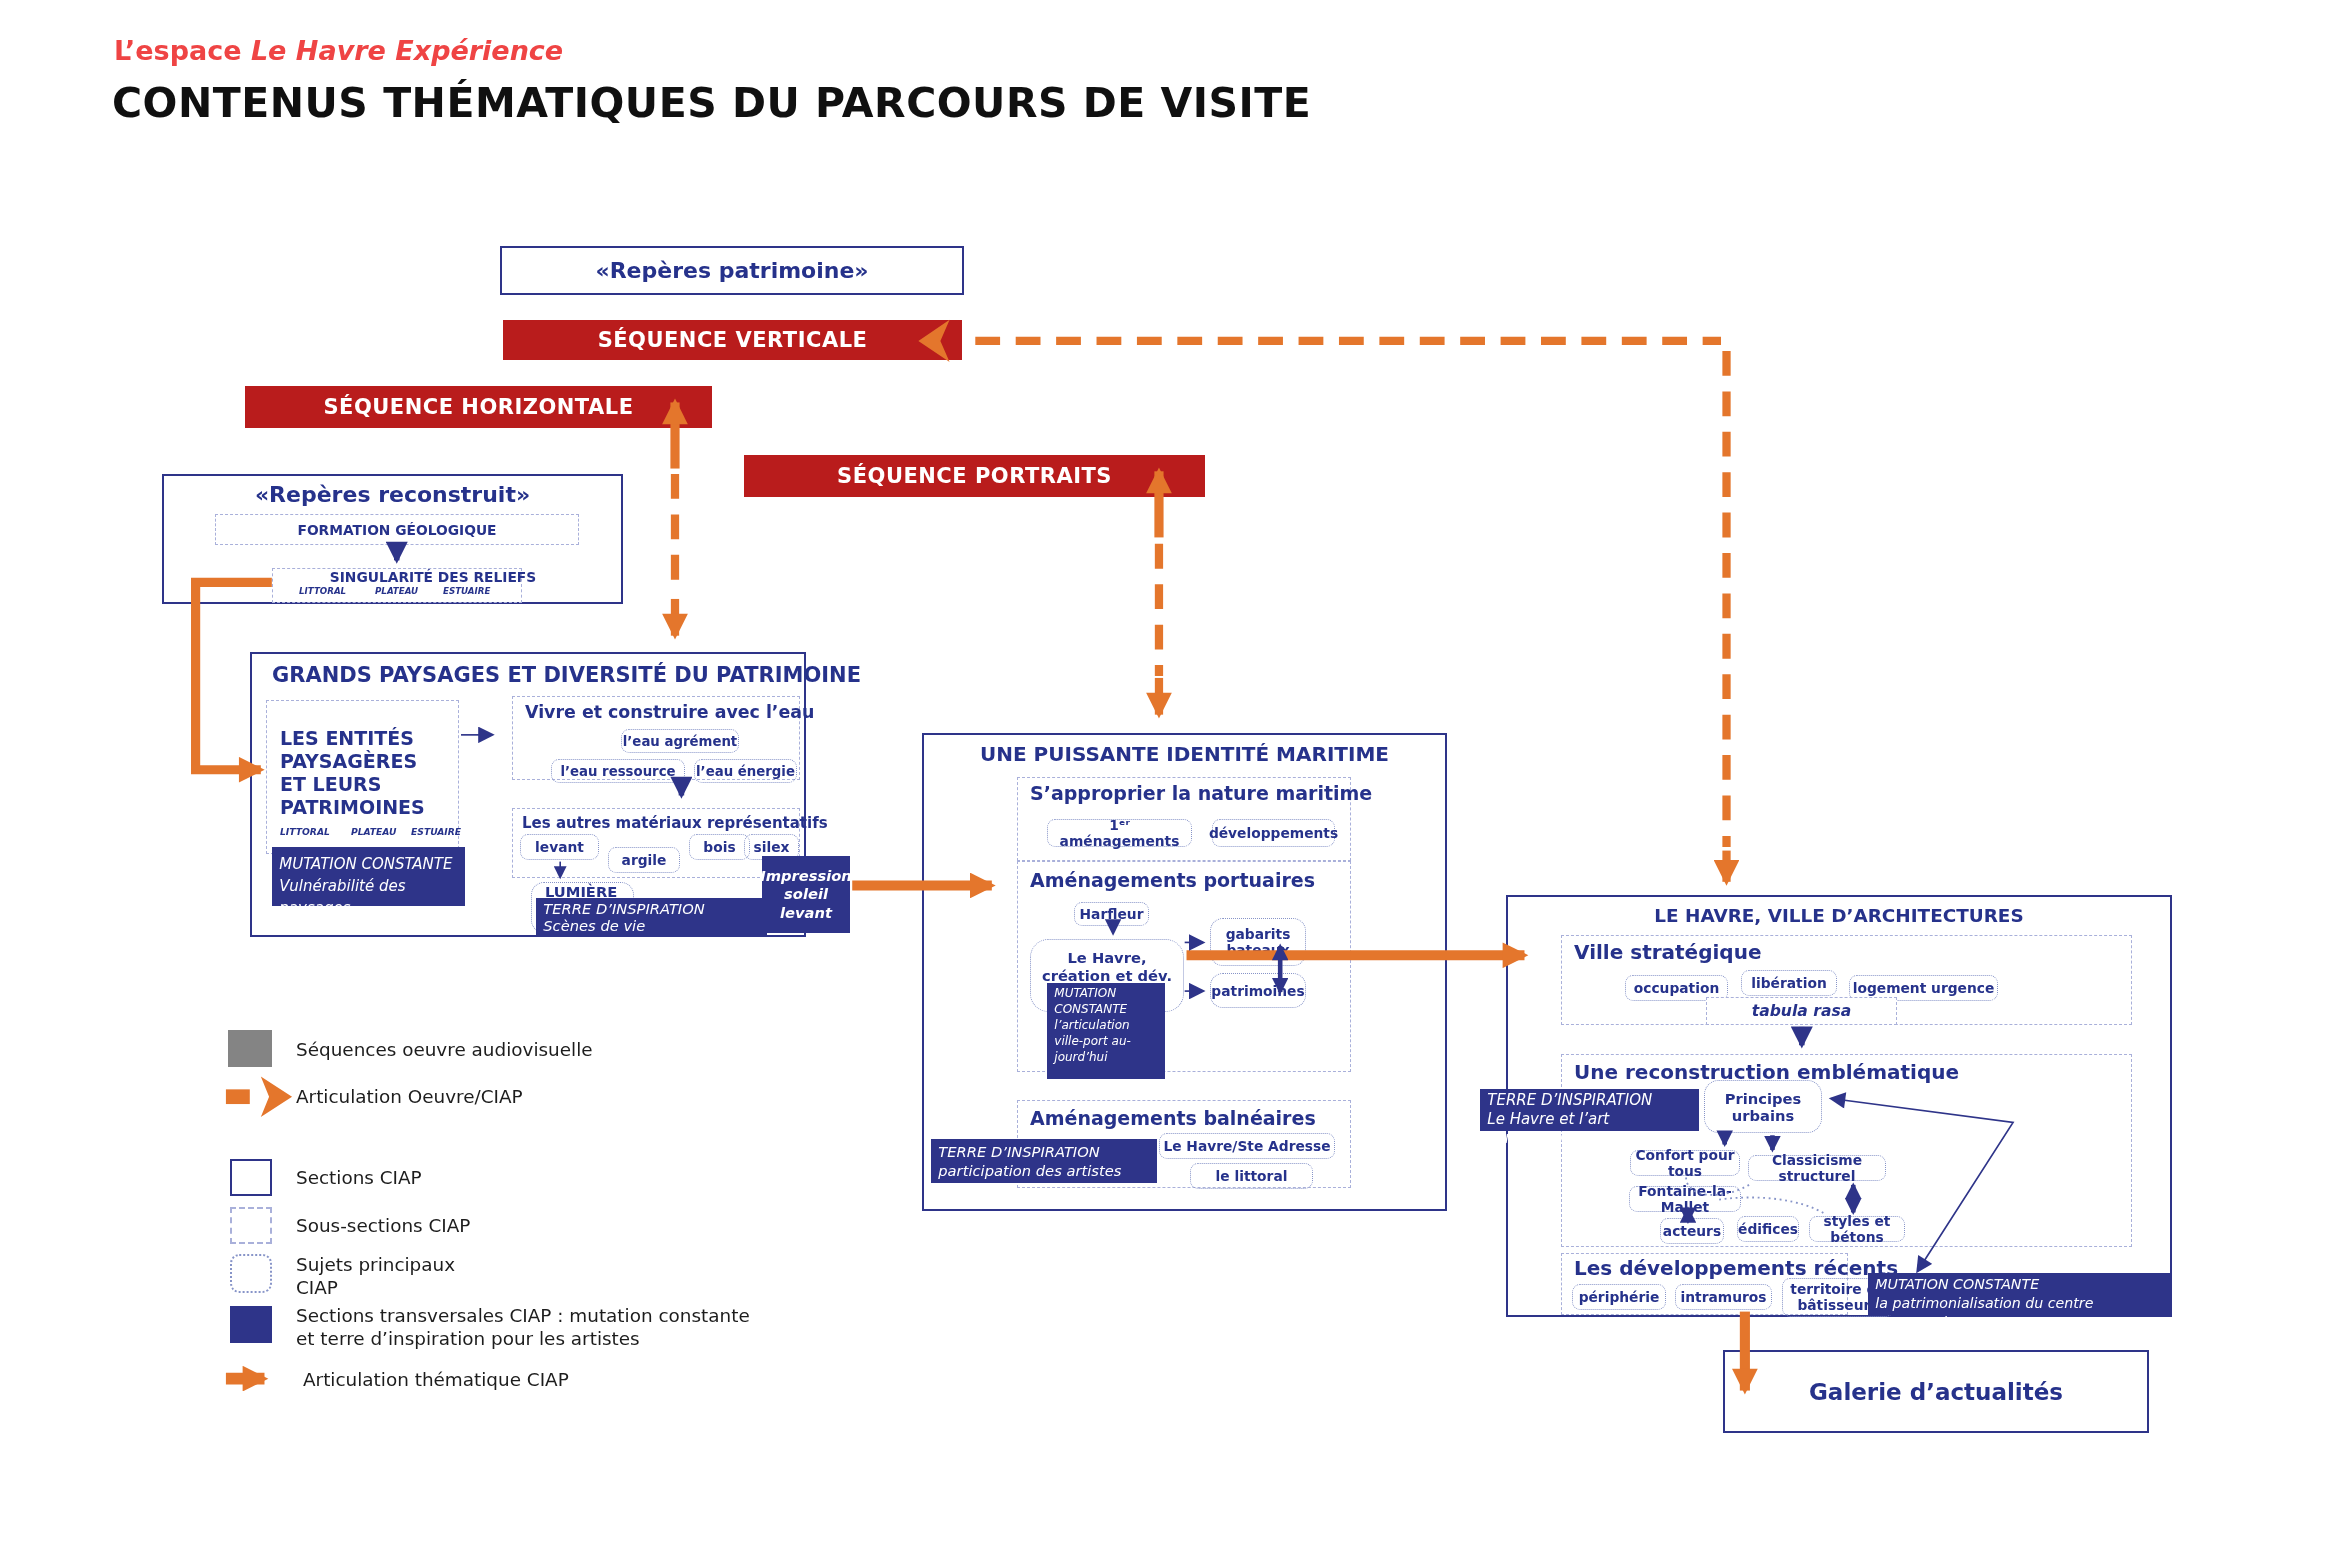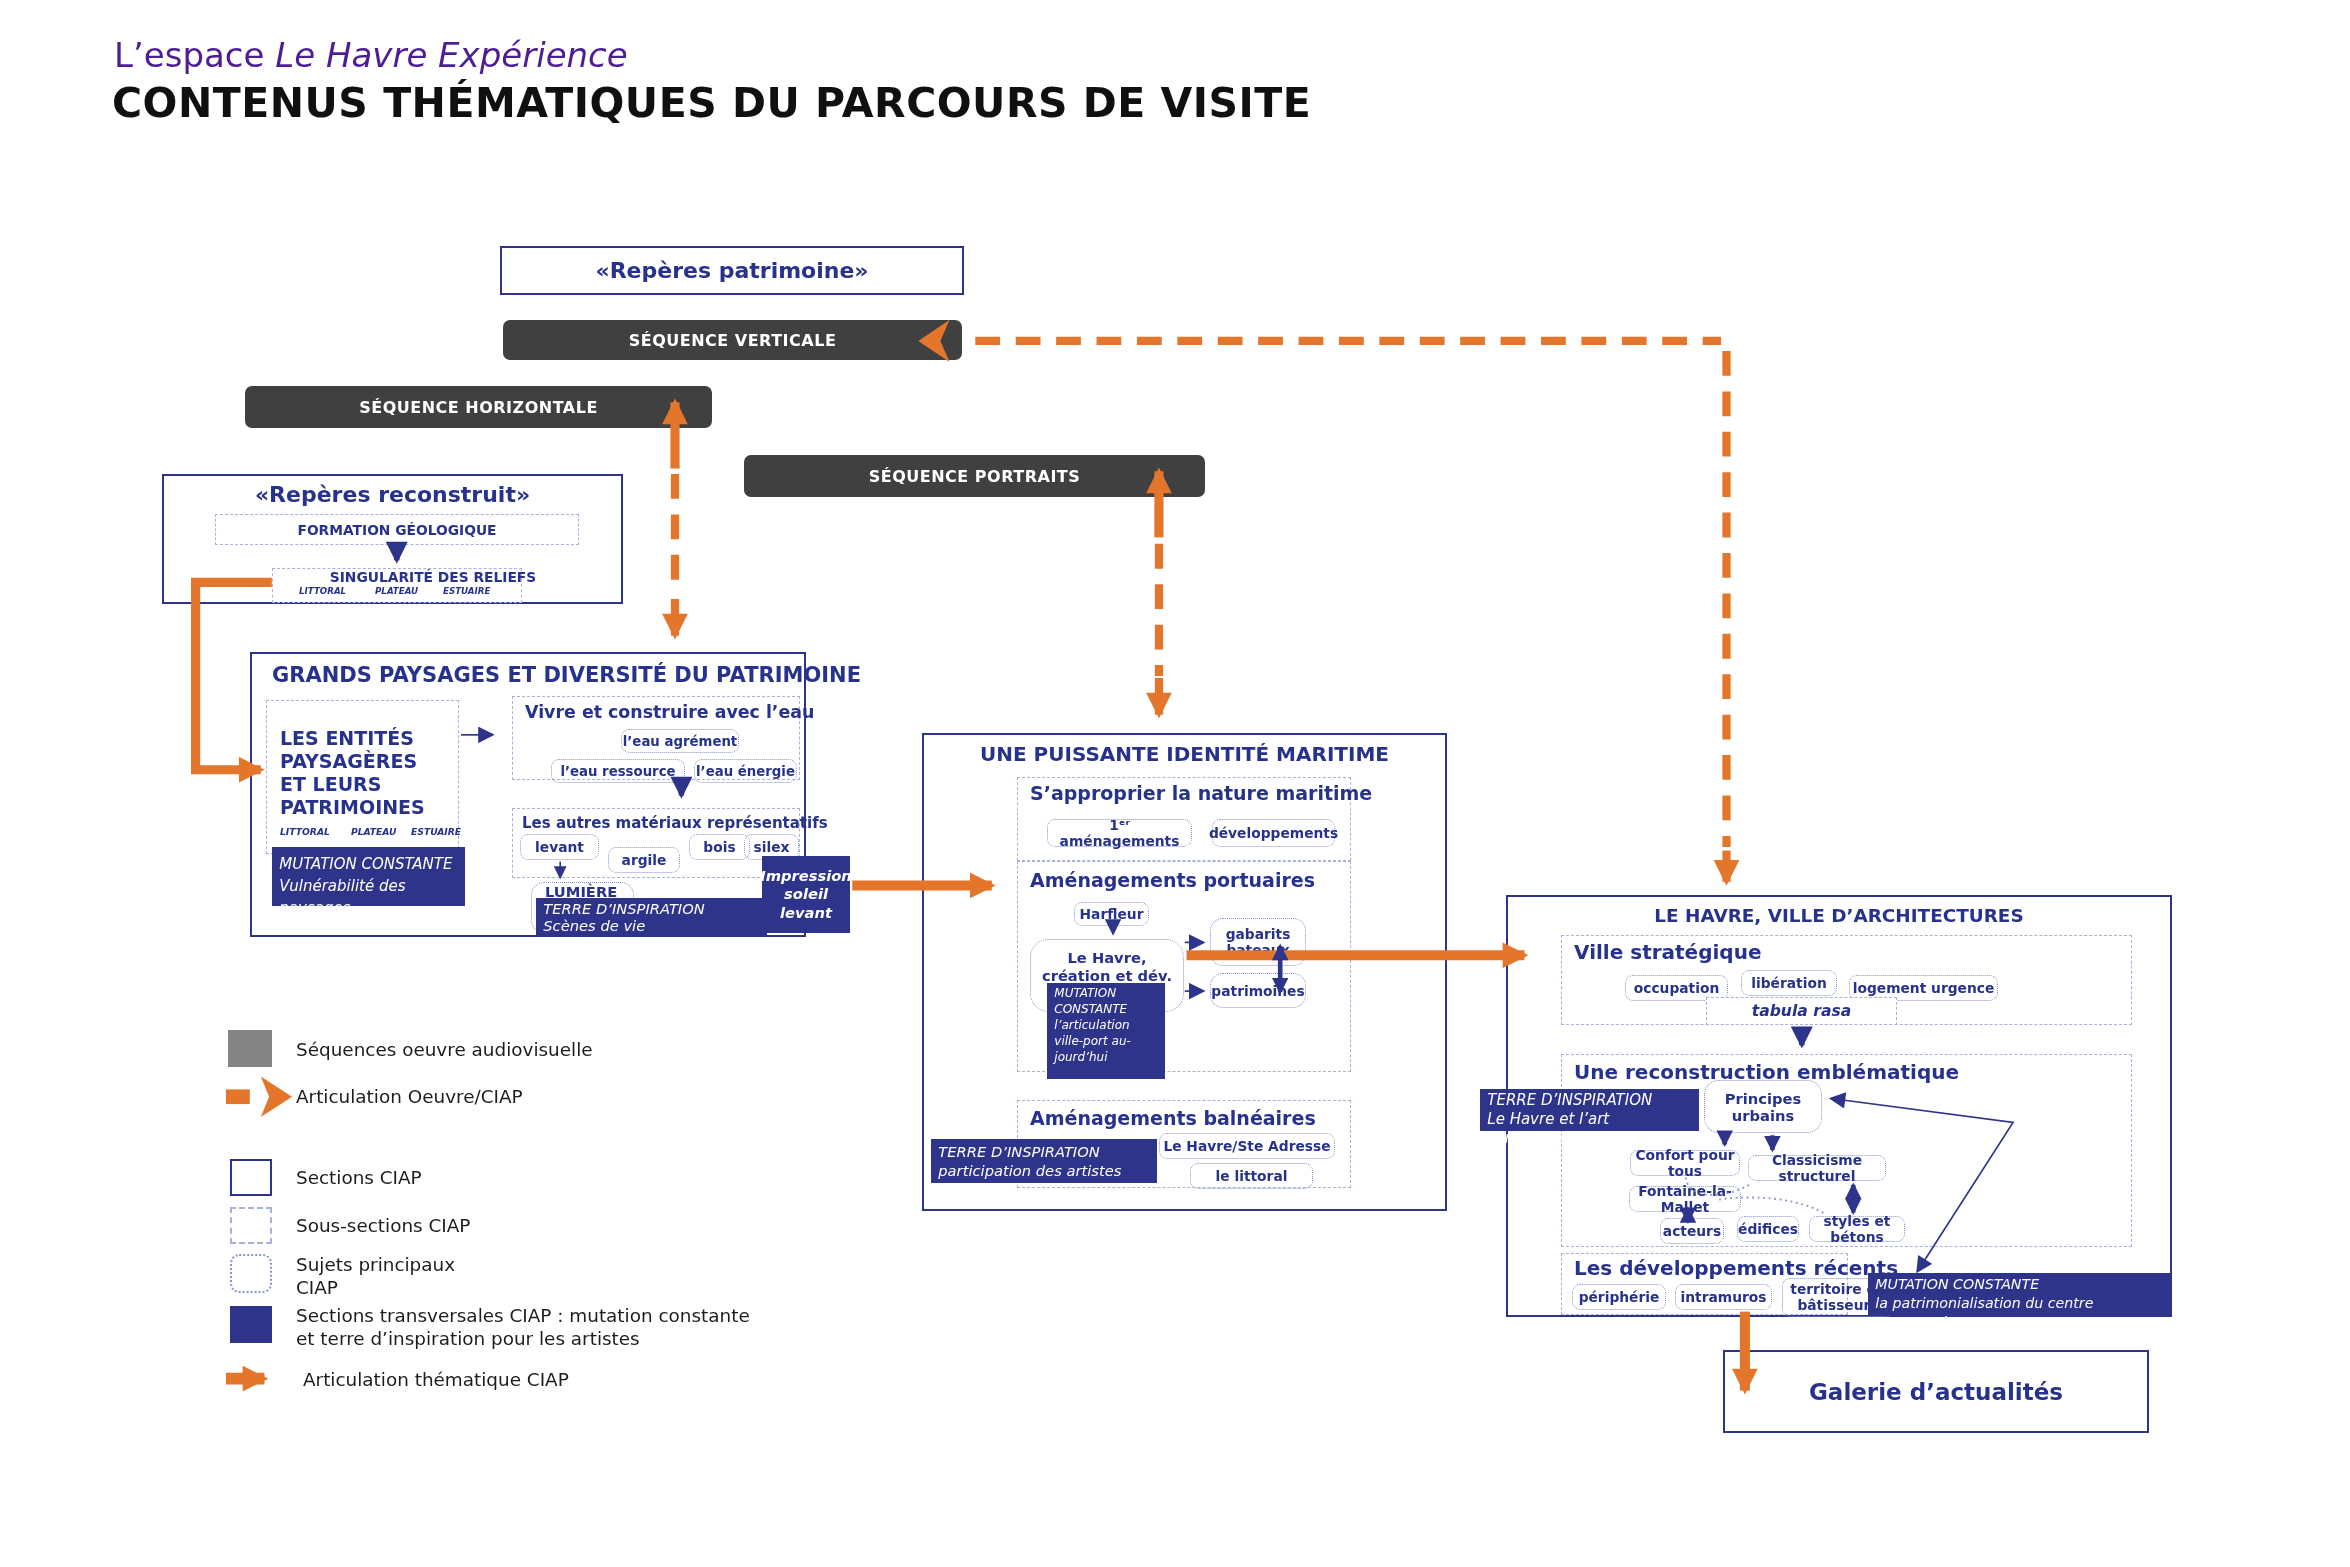--- a/index.html
+++ b/index.html
@@ -1,23 +1,23 @@
 <!DOCTYPE html>
 <html style="font-size:14.7px"><head>
 <meta charset="utf-8">
 <style>
   html,body{margin:0;padding:0;background:#fff;}
   #canvas{position:relative;width:2351px;height:1568px;background:#ffffff;overflow:hidden;
           font-family:"DejaVu Sans",sans-serif;}
   .abs{position:absolute;}
-  .hdr-small{font-size:34px;color:#4c1d95;font-weight:400;}
+  .hdr-small{font-size:27px;color:#ef4444;font-weight:700;}
   .hdr-small .it{font-style:italic;}
   .hdr-big{font-size:41px;color:#101010;font-weight:600;letter-spacing:0.5px;}
-  .bar{background:#404040;color:#ffffff;font-weight:bold;font-size:16px;letter-spacing:0.5px;
-       display:flex;align-items:center;justify-content:center;border-radius:7px;}
+  .bar{background:#b91c1c;color:#ffffff;font-weight:bold;font-size:21px;letter-spacing:0.5px;
+       display:flex;align-items:center;justify-content:center;}
   .box-solid{background:#ffffff;border:2.8px solid #2e3489;box-sizing:border-box;}
   .sub-dashed{border:1.8px dashed #a9b0da;box-sizing:border-box;}
   .sub-dotted{border:1.8px dotted #8794c8;border-radius:8.3px;box-sizing:border-box;
               color:#26328b;font-weight:bold;display:flex;align-items:center;justify-content:center;text-align:center;}
   .navyfill{background:#2e3489;color:#ffffff;font-style:italic;box-sizing:border-box;white-space:pre-line;}
   .t-navy{color:#26328b;font-weight:bold;}
   .pre{white-space:pre-line;}
   .ctr{display:flex;align-items:center;justify-content:center;text-align:center;}
   .legend-label{font-size:18.4px;color:#1d1d1d;white-space:pre-line;line-height:23px;}
   svg{display:block;}

